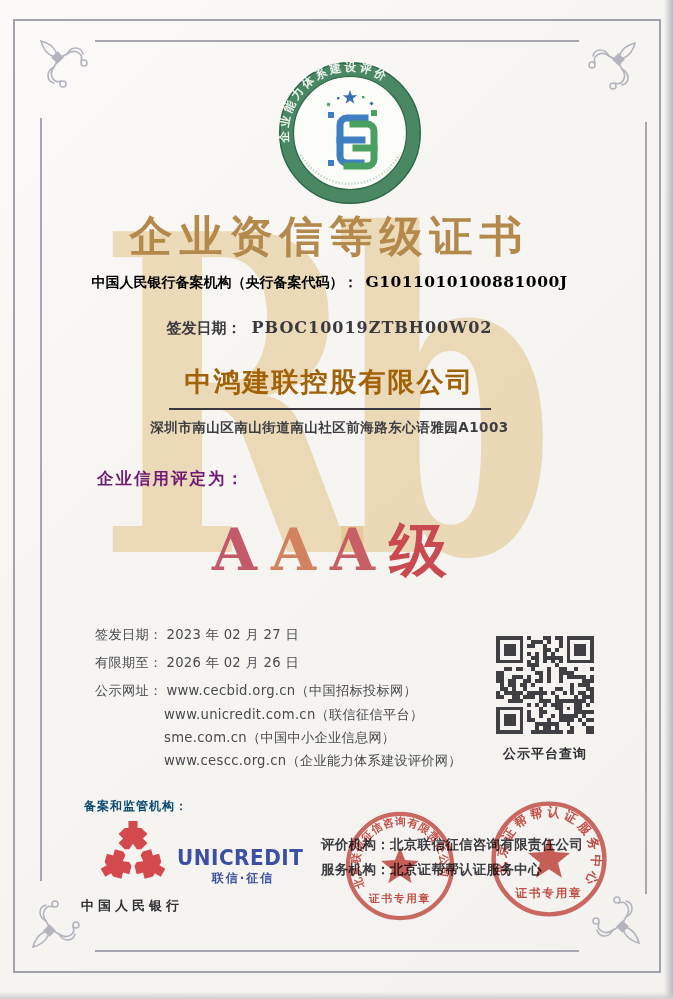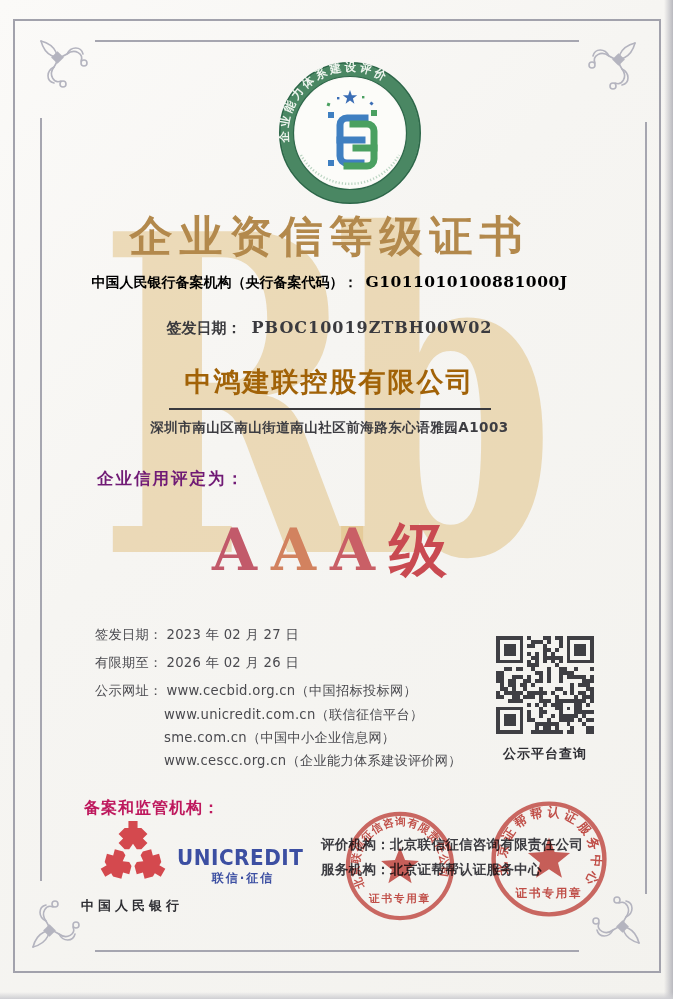--- a/index.html
+++ b/index.html
@@ -74,22 +74,22 @@
   .d-url0{top:682px;}
   .d-url1{top:706px;left:164px;}
   .d-url2{top:729px;left:164px;}
   .d-url3{top:752px;left:164px;}
   .detail .lbl{margin-right:4px;}
   
   .qr-box{position:absolute;left:496px;top:636px;width:98px;height:98px;z-index:2;}
   .qr-caption{position:absolute;left:486px;top:745px;width:118px;text-align:center;
     font-size:13px;font-weight:bold;color:#2f2f34;z-index:2;letter-spacing:1px;}
   
-  .regulators-label{position:absolute;left:84px;top:798px;font-size:16px;font-weight:bold;
-    color:#be185d;letter-spacing:1px;z-index:2;}
+  .regulators-label{position:absolute;left:84px;top:798px;font-size:12px;font-weight:bold;
+    color:#0c4a6e;letter-spacing:1px;z-index:2;}
   .pboc-logo{position:absolute;left:94px;top:818px;width:78px;height:76px;z-index:2;}
   .pboc-name{position:absolute;left:72px;top:897px;width:120px;text-align:center;z-index:2;
     font-family:"DejaVu Serif","Liberation Serif",serif;
     font-size:13px;font-weight:bold;color:#2e2e33;letter-spacing:4px;}
   .unicredit-en{position:absolute;left:177px;top:846px;font-size:20px;font-weight:bold;
     color:#3c4fa2;letter-spacing:0.5px;z-index:2;transform:scaleY(1.05);}
   .unicredit-cn{position:absolute;left:177px;top:870px;width:132px;text-align:center;
     font-size:12px;font-weight:bold;color:#3c4fa2;letter-spacing:2px;z-index:2;}
   .agency{position:absolute;left:321px;font-size:13.5px;font-weight:bold;color:#3b3b40;z-index:3;letter-spacing:.3px;}
   .ag-0{top:836px;}

